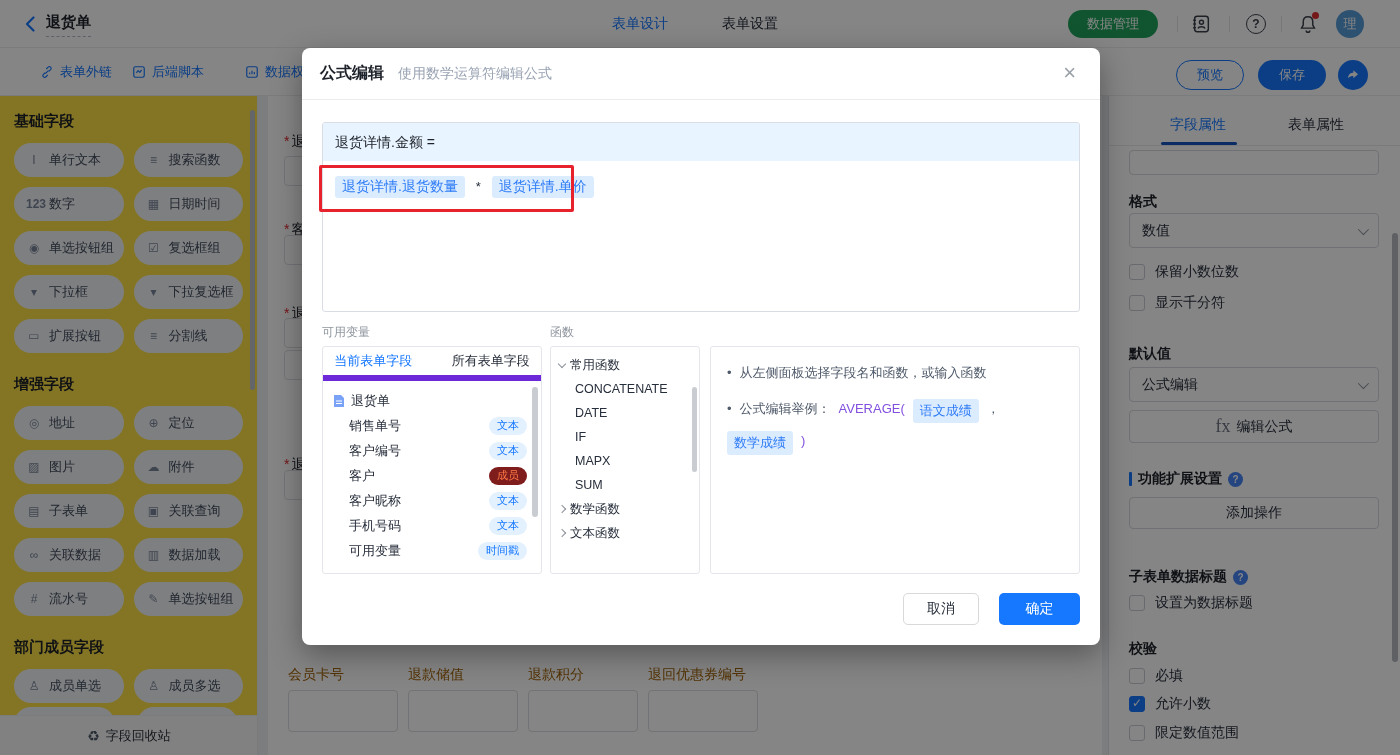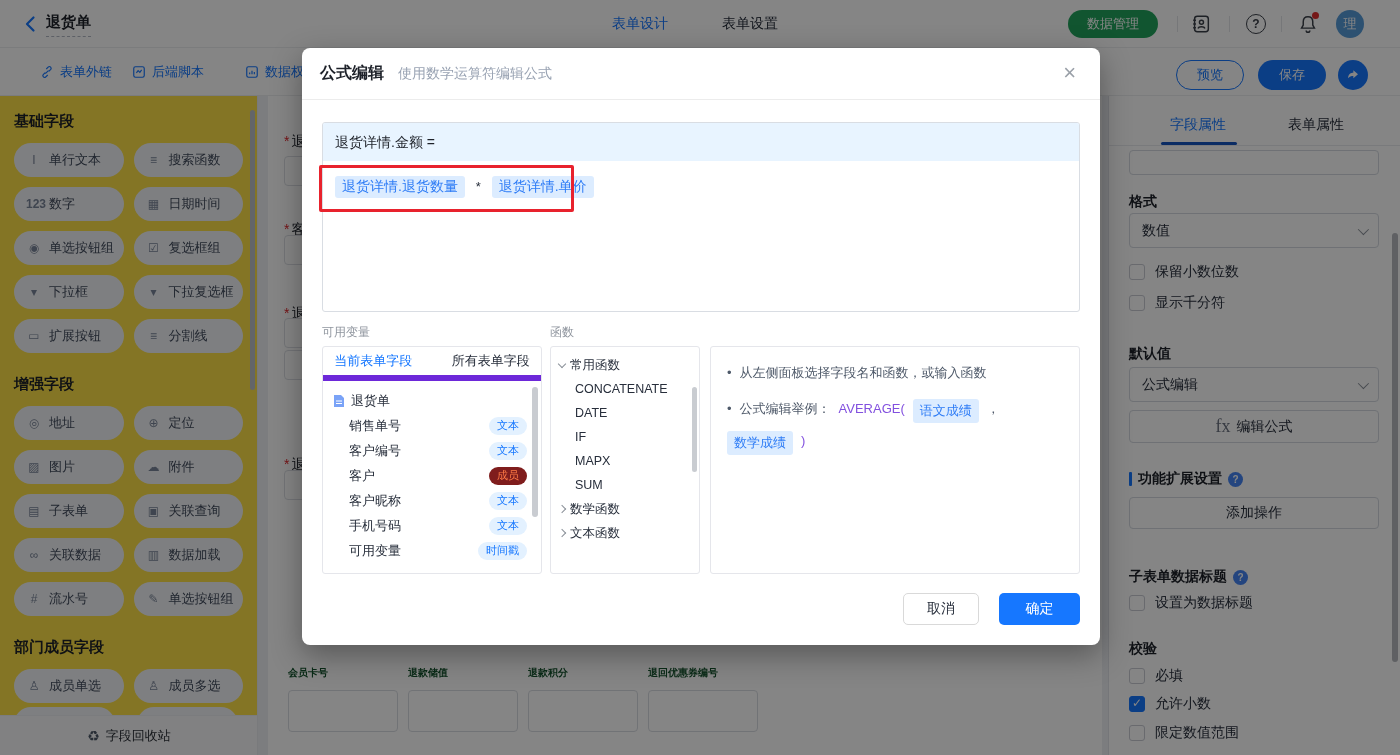--- a/index.html
+++ b/index.html
@@ -38,21 +38,21 @@
   .ghost-pill { position:absolute; width:101px; height:34px; background:#f2f4f7; border-radius:17px; top:611px; }
   .sb-footer { position:absolute; left:0; top:619px; width:258px; height:40px; background:#f7f8fa; border-top:1px solid #ebeef2; display:flex; align-items:center; justify-content:center; gap:6px; font-size:13px; color:#2b2f36; cursor:pointer; }
   .sb-thumb { position:absolute; right:2px; top:14px; width:5px; height:280px; background:#bfc2c7; border-radius:3px; }
 
   
   .canvas { position:absolute; left:258px; top:96px; width:850px; height:659px; background:#eef0f3; }
   .form-card { position:absolute; left:10px; right:6px; top:0; bottom:0; background:#fff; }
   .cv-label { position:absolute; font-size:14px; font-weight:500; color:#1d2129; white-space:nowrap; }
   .req { color:#e0262c; margin-right:2px; }
   .cv-box { position:absolute; width:86px; height:30px; background:#fff; border:1px solid #dcdfe5; border-radius:4px; }
-  .cv-col-label { position:absolute; top:570px; font-size:10px; font-weight:700; color:#14532d; white-space:nowrap; }
+  .cv-col-label { position:absolute; top:570px; font-size:14px; font-weight:400; color:#a16207; white-space:nowrap; }
   .cv-input { position:absolute; top:594px; width:110px; height:42px; background:#fff; border:1px solid #d8dce3; border-radius:4px; }
 
   
   .rpanel { position:absolute; left:1108px; top:96px; width:292px; height:659px; background:#fff; border-left:1px solid #e0e3e8; z-index:1; }
   .rp-tab { position:absolute; top:20px; font-size:14px; color:#272e3b; cursor:pointer; }
   .rp-tab.active { color:#1677ff; font-weight:500; }
   .rp-underline { position:absolute; left:52px; top:46px; width:76px; height:3px; background:#1655c0; border-radius:2px; }
   .rp-divider { position:absolute; left:0; top:49px; width:292px; height:1px; background:#e8eaed; }
   .rp-input-cut { position:absolute; left:20px; top:54px; width:250px; height:25px; border:1px solid #d5d9e0; border-radius:4px; background:#fff; }
   .rp-label { position:absolute; left:20px; font-size:14px; font-weight:600; color:#1d2129; }

